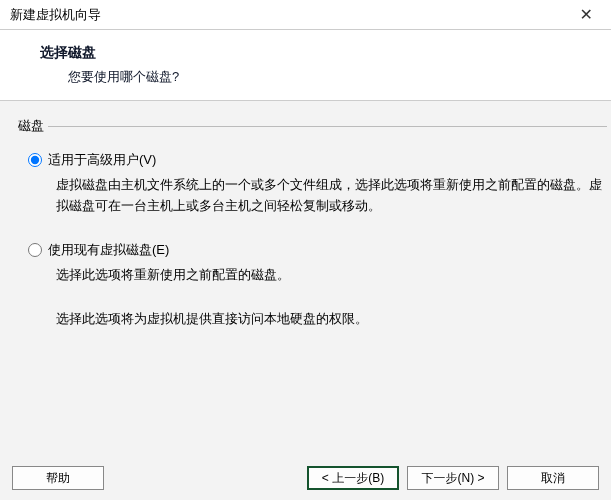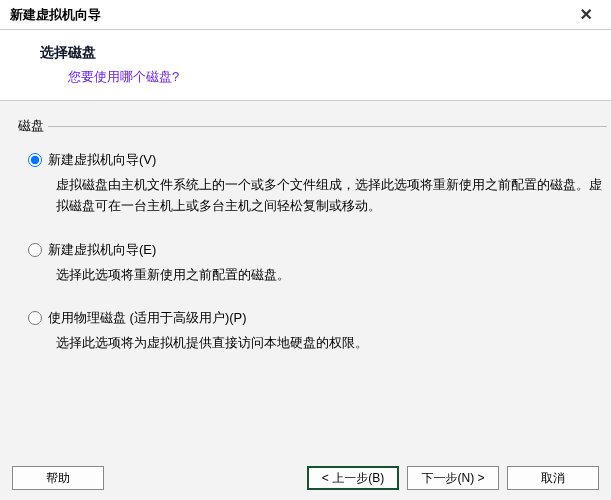--- a/index.html
+++ b/index.html
@@ -17,21 +17,20 @@
       position: relative;
     }
     .titlebar {
       display: flex;
       justify-content: space-between;
       align-items: center;
       height: 30px;
       padding: 0 10px;
       background: #fff;
       border-bottom: 1px solid #ccc;
-      font-weight: bold;
     }
     .titlebar-title {
       font-size: 13px;
       color: #000;
     }
     .close-btn {
       font-size: 16px;
       cursor: pointer;
       padding: 2px 8px;
       color: #333;
@@ -42,21 +41,21 @@
       border-bottom: 1px solid #ccc;
     }
     .header-title {
       font-size: 14px;
       font-weight: bold;
       color: #0f172a;
       margin-bottom: 6px;
     }
     .header-subtitle {
       font-size: 13px;
-      color: #6d28d9;
+      color: #0f172a;
       padding-left: 28px;
     }
     .content-area {
       padding: 16px 4px 10px 18px;
       background: #f3f3f3;
       height: 370px;
       border-bottom: 1px solid #ccc;
     }
     .fieldset {
       position: relative;
@@ -154,38 +153,34 @@
 <div class="content-area">
   <div class="fieldset">
     <div class="fieldset-line"></div>
     <span class="fieldset-label">磁盘</span>
 
     <div class="radio-group">
 
       <div class="radio-option">
         <div class="radio-row">
           <input type="radio" name="disk" class="radio-input" checked="" style="">
-          <label class="radio-label">新建虚拟机向导(V)</label>
+          <label class="radio-label">适用于高级用户(V)</label>
         </div>
         <div class="radio-desc">虚拟磁盘由主机文件系统上的一个或多个文件组成，选择此选项将重新使用之前配置的磁盘。虚拟磁盘可在一台主机上或多台主机之间轻松复制或移动。</div>
       </div>
 
       <div class="radio-option">
         <div class="radio-row">
           <input type="radio" name="disk" class="radio-input" style="">
-          <label class="radio-label">新建虚拟机向导(E)</label>
+          <label class="radio-label">使用现有虚拟磁盘(E)</label>
         </div>
         <div class="radio-desc">选择此选项将重新使用之前配置的磁盘。</div>
       </div>
 
       <div class="radio-option">
-        <div class="radio-row">
-          <input type="radio" name="disk" class="radio-input" style="">
-          <label class="radio-label">使用物理磁盘 (适用于高级用户)(P)</label>
-        </div>
         <div class="radio-desc">选择此选项将为虚拟机提供直接访问本地硬盘的权限。</div>
       </div>
 
     </div>
   </div>
 </div>
 
 <div class="button-bar">
   <button class="btn btn-help">帮助</button>
   <button class="btn btn-default">&lt; 上一步(B)</button>

